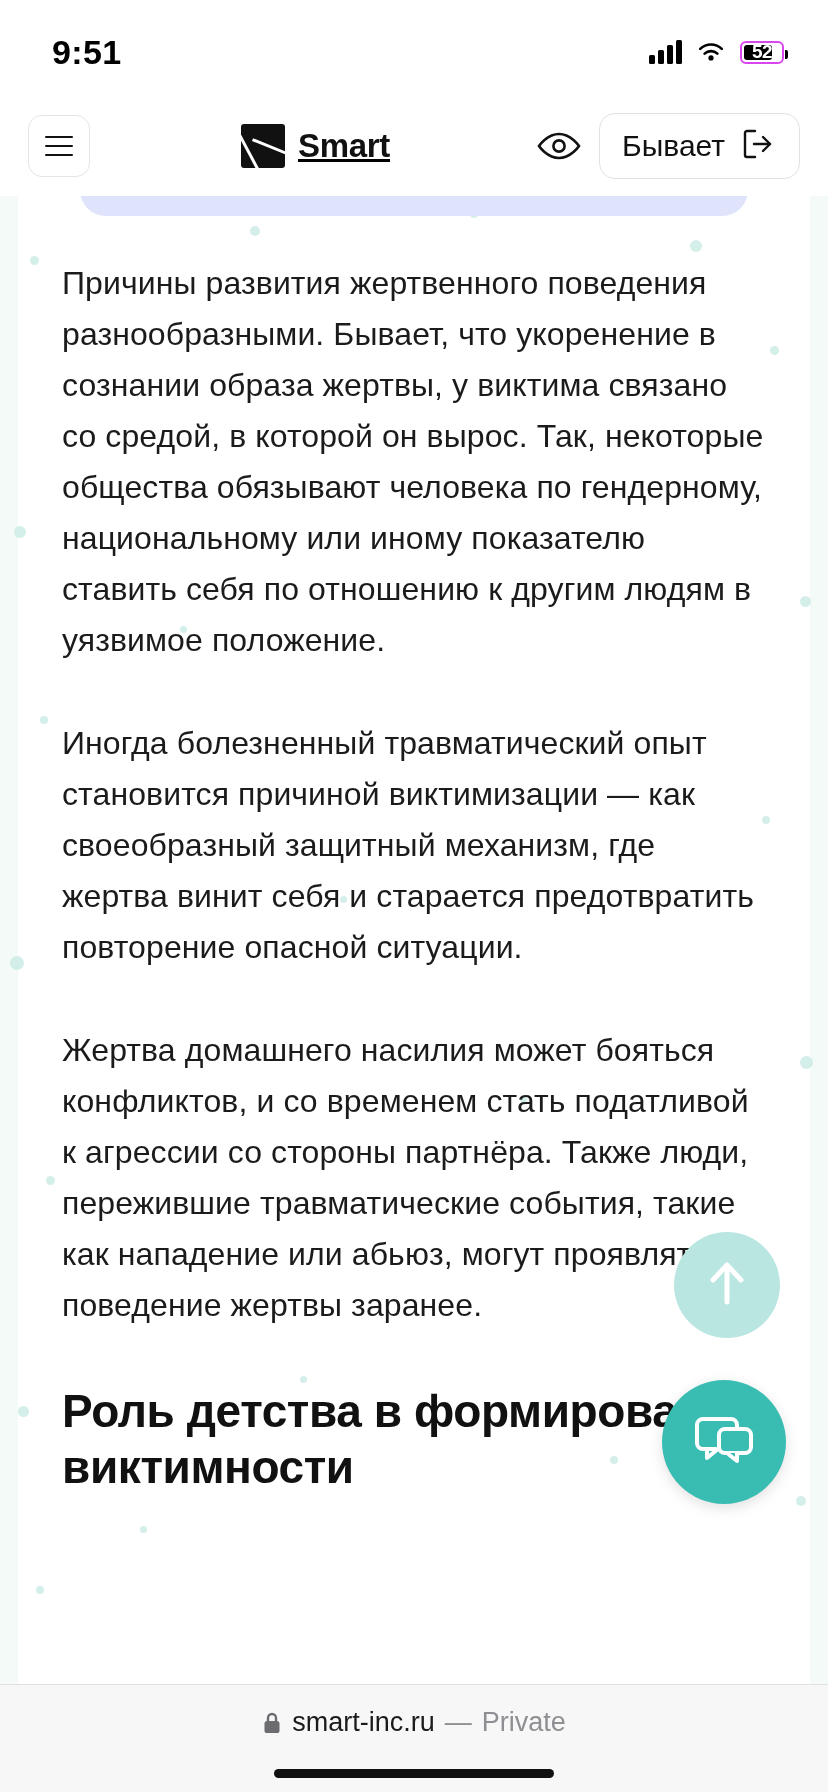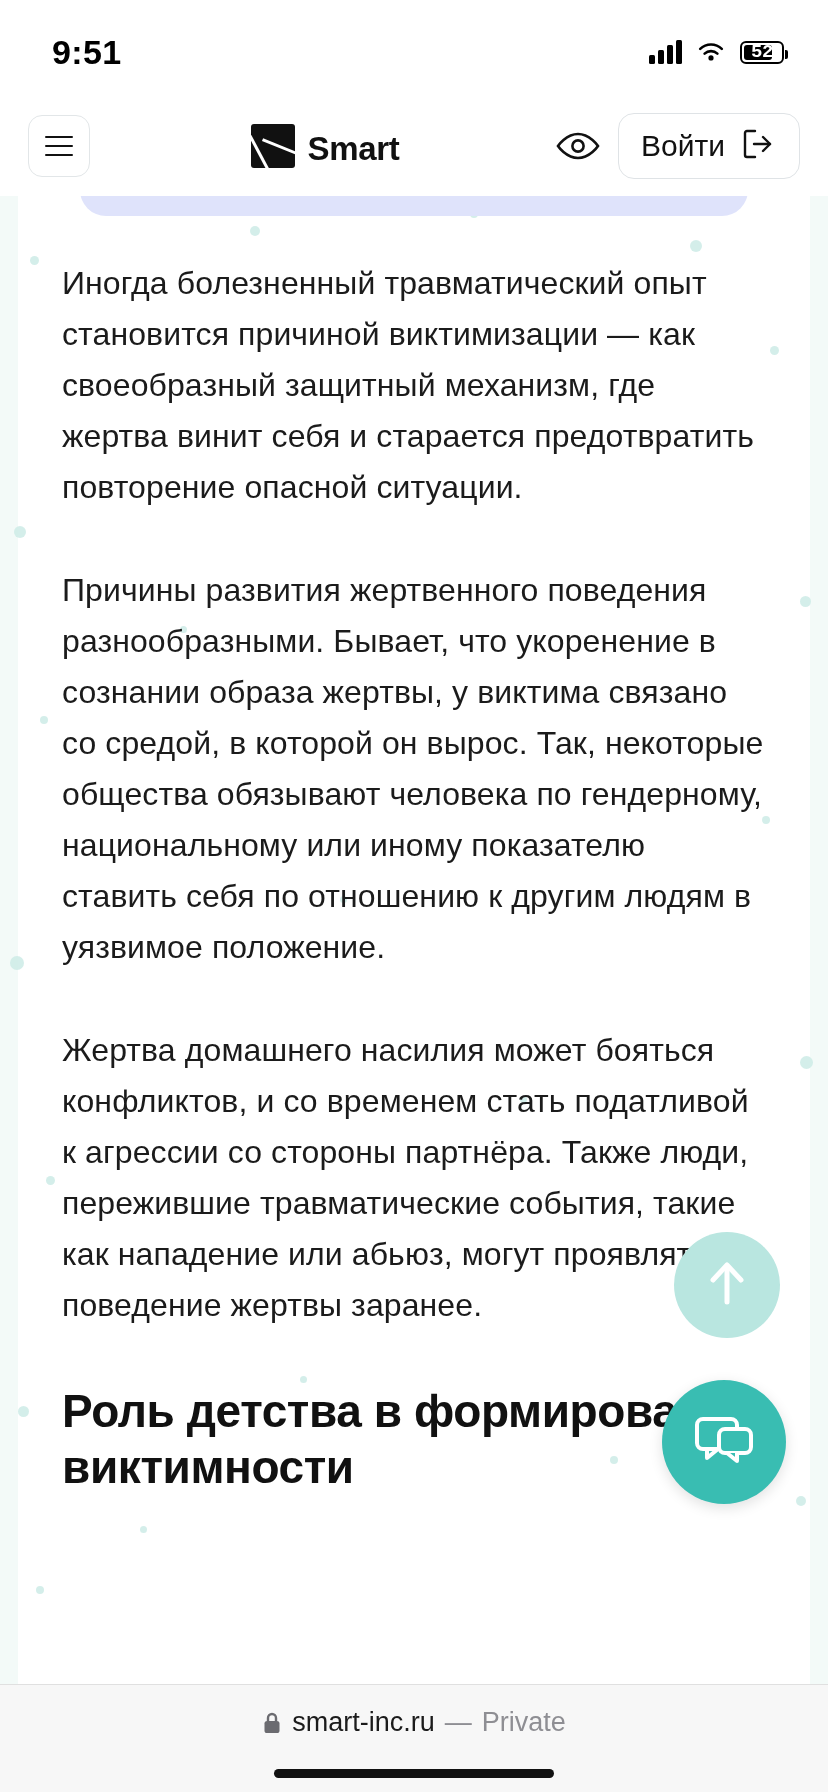--- a/index.html
+++ b/index.html
@@ -38,27 +38,26 @@
   }
   .signal-bars { display: flex; align-items: flex-end; gap: 3px; height: 24px; }
   .signal-bars i { width: 6px; background: #000; border-radius: 1.5px; display: block; }
   .signal-bars i:nth-child(1) { height: 9px; }
   .signal-bars i:nth-child(2) { height: 14px; }
   .signal-bars i:nth-child(3) { height: 19px; }
   .signal-bars i:nth-child(4) { height: 24px; }
   .wifi-icon { width: 30px; height: 24px; position: relative; }
   .battery {
     width: 44px; height: 23px;
-    border: 2px solid #000000;
+    border: 2px solid #d946ef;
     border-radius: 6px;
     position: relative;
     display: flex;
     align-items: center;
     justify-content: center;
-    font-family: Liberation Mono, monospace;
   }
   .battery:after {
     content: "";
     position: absolute;
     right: -6px; top: 7px;
     width: 3px; height: 9px;
     background: #000;
     border-radius: 0 2px 2px 0;
   }
   .battery-fill {
@@ -102,24 +101,25 @@
   }
   .burger span {
     display: block;
     width: 28px; height: 2px;
     background: #111;
     border-radius: 2px;
   }
   .brand {
     flex: 1;
     display: flex;
-    align-items: flex-end;
+    align-items: center;
     justify-content: center;
     gap: 13px;
     margin-left: 10px;
+    text-decoration: underline;
   }
   .brand-mark {
     width: 44px; height: 44px;
     background: #111;
     border-radius: 3px;
     position: relative;
     overflow: hidden;
   }
   .brand-mark:before {
     content: "";
@@ -318,21 +318,21 @@
   </div>
 
   <div class="eye-btn">
     <svg width="46" height="30" viewBox="0 0 46 30">
       <path d="M23 3C11 3 3 15 3 15s8 12 20 12 20-12 20-12S35 3 23 3z" fill="none" stroke="#111" stroke-width="2.6"></path>
       <circle cx="23" cy="15" r="5.6" fill="none" stroke="#111" stroke-width="2.6"></circle>
     </svg>
   </div>
 
   <div class="login-btn">
-    <span class="login-label">Войти</span>
+    <span class="login-label">Бывает</span>
     <span>
       <svg width="36" height="34" viewBox="0 0 36 34">
         <path d="M14 4H6a2 2 0 0 0-2 2v22a2 2 0 0 0 2 2h8" fill="none" stroke="#111" stroke-width="2.4" stroke-linecap="round"></path>
         <path d="M22 10l7 7-7 7" fill="none" stroke="#111" stroke-width="2.4" stroke-linecap="round" stroke-linejoin="round"></path>
         <path d="M29 17H13" fill="none" stroke="#111" stroke-width="2.4" stroke-linecap="round"></path>
       </svg>
     </span>
   </div>
 </div>
 
@@ -362,22 +362,22 @@
     <i style="left:340px; top:700px; width:7px;  height:7px;"></i>
     <i style="left:520px; top:900px; width:7px;  height:7px;"></i>
     <i style="left:300px; top:1180px;width:7px;  height:7px;"></i>
     <i style="left:610px; top:1260px;width:8px;  height:8px;"></i>
     <i style="left:140px; top:1330px;width:7px;  height:7px;"></i>
   </div>
 
   <div class="card-top"></div>
 
   <div class="article">
+    <p>Причины развития жертвенного поведения разнообразными. Бывает, что укоренение в сознании образа жертвы, у виктима связано со средой, в которой он вырос. Так, некоторые общества обязывают человека по гендерному, национальному или иному показателю ставить себя по отношению к другим людям в уязвимое положение.</p>
     <p>Иногда болезненный травматический опыт становится причиной виктимизации — как своеобразный защитный механизм, где жертва винит себя и старается предотвратить повторение опасной ситуации.</p>
-    <p>Причины развития жертвенного поведения разнообразными. Бывает, что укоренение в сознании образа жертвы, у виктима связано со средой, в которой он вырос. Так, некоторые общества обязывают человека по гендерному, национальному или иному показателю ставить себя по отношению к другим людям в уязвимое положение.</p>
     <p>Жертва домашнего насилия может бояться конфликтов, и со временем стать податливой к агрессии со стороны партнёра. Также люди, пережившие травматические события, такие как нападение или абьюз, могут проявлять поведение жертвы заранее.</p>
     <h2>Роль детства в формировании виктимности</h2>
   </div>
 
   <div class="fab-up">
     <span>
       <svg width="50" height="54" viewBox="0 0 50 54">
         <path d="M25 46V10" stroke="#ffffff" stroke-width="5" stroke-linecap="round" fill="none"></path>
         <path d="M11 24L25 9l14 15" stroke="#ffffff" stroke-width="5" stroke-linecap="round" stroke-linejoin="round" fill="none"></path>
       </svg>

